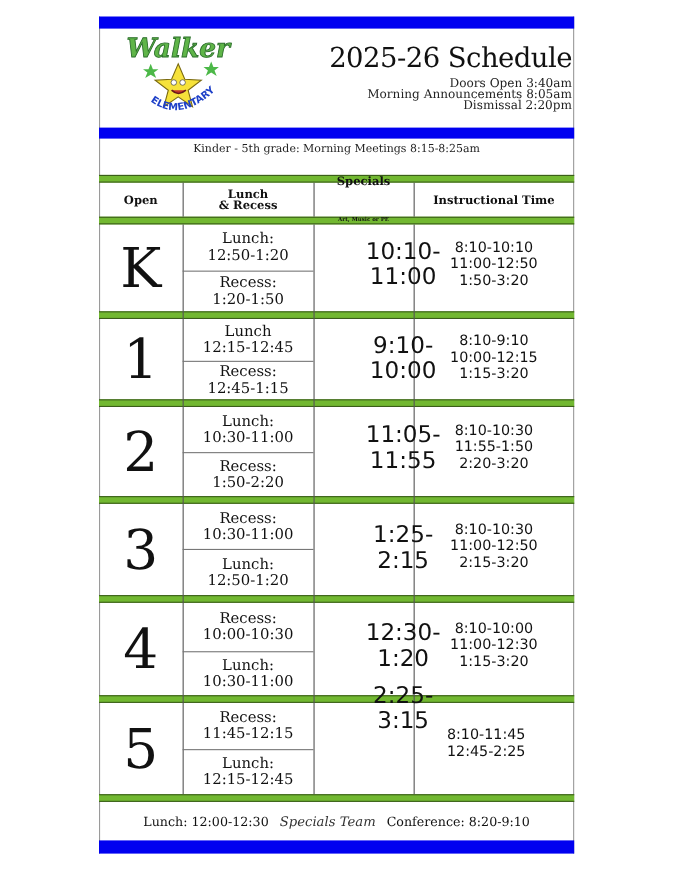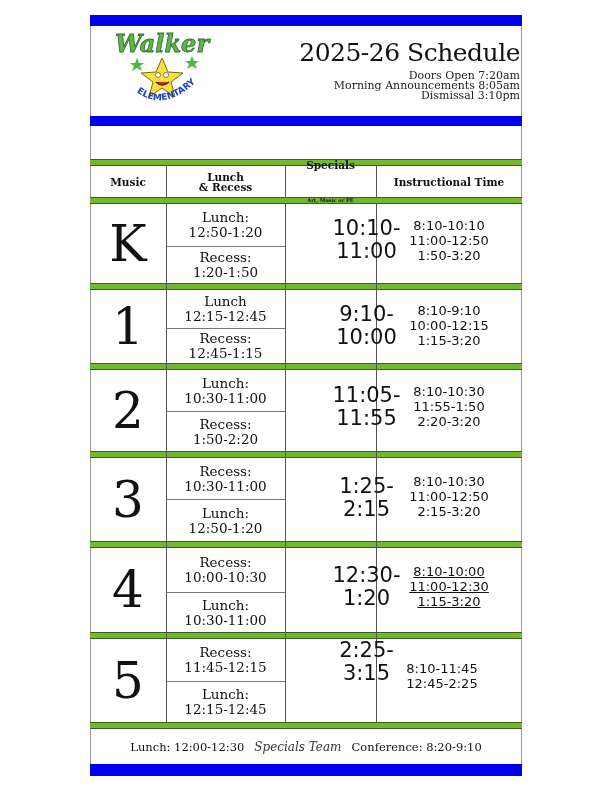--- a/index.html
+++ b/index.html
@@ -58,46 +58,47 @@
     <circle cx="54" cy="47" r="2.5" fill="#fff" stroke="#333" stroke-width="0.6"></circle>
     <path d="M44 54 Q50 60 57 54" stroke="#6a1a1a" stroke-width="1.5" fill="#c2332b"></path>
     <path d="M20 60 Q50 88 86 52" stroke="none" fill="none" id="arc"></path>
     <text font-family="DejaVu Sans, sans-serif" font-weight="bold" font-size="9" fill="#1e40c8">
       <textPath href="#arc" startOffset="8%">ELEMENTARY</textPath>
     </text>
   </svg>
 </div>
 
 <div class="title">2025-26 Schedule</div>
-<div class="sub" style="top:71px;">Doors Open 7:20am</div>
+<div class="sub" style="top:71px;">Doors Open 3:40am</div>
 <div class="sub" style="top:81px;">Morning Announcements 8:05am</div>
-<div class="sub" style="top:91px;">Dismissal 3:10pm</div>
+<div class="sub" style="top:91px;">Dismissal 2:20pm</div>
 
 <div class="info">
+  <div>Kinder - 5th grade: Morning Meetings 8:15-8:25am</div>
 </div>
 
 <div class="green-bar" style="top:159px;height:7px;"></div>
 <div class="green-bar" style="top:197px;height:7px;"></div>
 <div class="green-bar" style="top:283px;height:7px;"></div>
 <div class="green-bar" style="top:363px;height:7px;"></div>
 <div class="green-bar" style="top:451px;height:7px;"></div>
 <div class="green-bar" style="top:541px;height:7px;"></div>
 <div class="green-bar" style="top:632px;height:7px;"></div>
 <div class="green-bar" style="top:722px;height:7px;"></div>
 
 <div class="vline" style="left:166px;top:166px;height:31px;"></div>
 <div class="vline" style="left:285px;top:166px;height:31px;"></div>
 <div class="vline" style="left:376px;top:166px;height:31px;"></div>
 
 <div class="vline" style="left:166px;top:204px;height:518px;"></div>
 <div class="vline" style="left:285px;top:204px;height:518px;"></div>
 <div class="vline" style="left:376px;top:204px;height:518px;"></div>
 
 <div class="cell colhead" style="left:90px;top:166px;width:76px;height:31px;">
-  <span>Music</span>
+  <span>Open</span>
 </div>
 <div class="cell colhead" style="left:166px;top:166px;width:119px;height:31px;">
   <span>Lunch</span>
   <span>&amp; Recess</span>
 </div>
 <div class="cell colhead" style="left:285px;top:166px;width:91px;height:30px;gap:27px;">
   <span>Specials</span>
   <span class="colhead-small">Art, Music or PE</span>
 </div>
 <div class="cell colhead" style="left:376px;top:166px;width:146px;height:31px;">
@@ -191,37 +192,37 @@
   </div>
 <div class="hline" style="left:166px;top:592px;width:119px;"></div>
 <div class="cell lr" style="left:166px;top:593px;width:119px;height:39px;">
     <span>Lunch:</span>
     <span>10:30-11:00</span>
   </div>
 <div class="cell spec" style="left:285px;top:548px;width:91px;height:78px;">
     <span>12:30-</span>
     <span>1:20</span>
   </div>
-<div class="cell inst" style="left:376px;top:548px;width:146px;height:76px;text-decoration:underline;">
+<div class="cell inst" style="left:376px;top:548px;width:146px;height:76px;">
     <span>8:10-10:00</span>
     <span>11:00-12:30</span>
     <span>1:15-3:20</span>
   </div>
 
 <div class="cell grade" style="left:90px;top:639px;width:76px;height:83px;">5</div>
 <div class="cell lr" style="left:166px;top:639px;width:119px;height:42px;">
     <span>Recess:</span>
     <span>11:45-12:15</span>
   </div>
 <div class="hline" style="left:166px;top:681px;width:119px;"></div>
 <div class="cell lr" style="left:166px;top:682px;width:119px;height:40px;">
     <span>Lunch:</span>
     <span>12:15-12:45</span>
   </div>
-<div class="cell spec" style="left:285px;top:625px;width:91px;height:74px;">
+<div class="cell spec" style="left:285px;top:607px;width:91px;height:74px;">
     <span>2:25-</span>
     <span>3:15</span>
   </div>
 <div class="cell inst" style="left:376px;top:639px;width:132px;height:74px;">
     <span>8:10-11:45</span>
     <span>12:45-2:25</span>
   </div>
 
 <div class="footer">
   <span>Lunch: 12:00-12:30</span>

